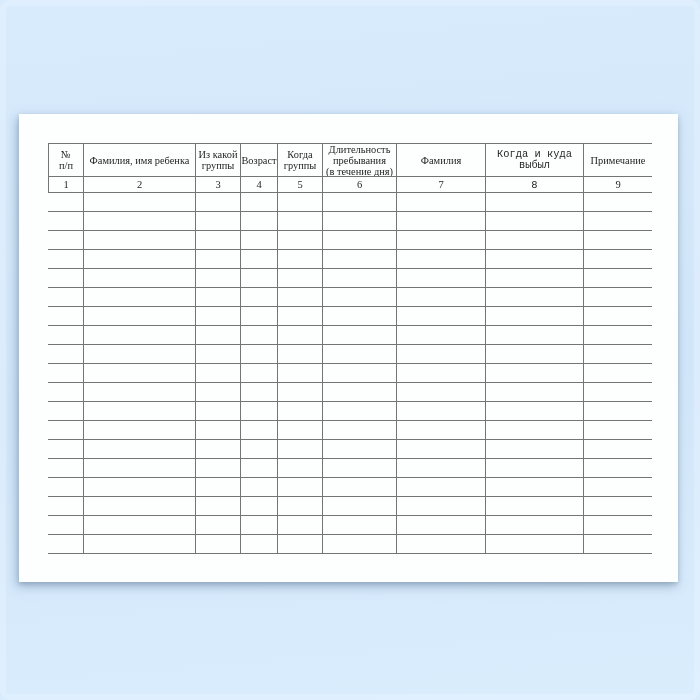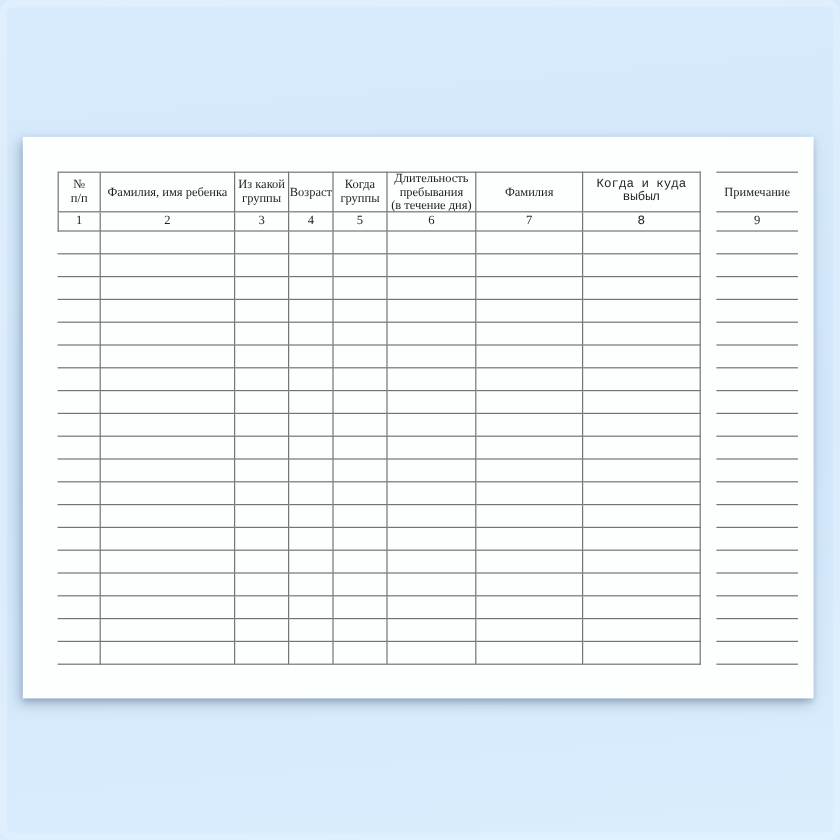--- a/index.html
+++ b/index.html
@@ -25,21 +25,21 @@
     color:#1f1f1f;
   }
   .row{display:flex;}
   .cell{
     box-sizing:border-box;flex:0 0 auto;
     border-bottom:1px solid #747474;
     border-right:1px solid #747474;
     display:flex;align-items:center;justify-content:center;
     text-align:center;overflow:hidden;
   }
-  .row .cell:last-child{border-right:none;margin-left:13px;}
+  .row .cell:last-child{border-right:none;}
 
   .header-row .cell{
     border-top:1px solid #747474;
     height:34px;font-size:10.4px;line-height:11px;
     white-space:pre-line;padding:1px 1px;
   }
   .header-row .cell:first-child,
   .numbers-row .cell:first-child{border-left:1px solid #747474;}
 
   .numbers-row .cell{height:16px;font-size:10.5px;}

